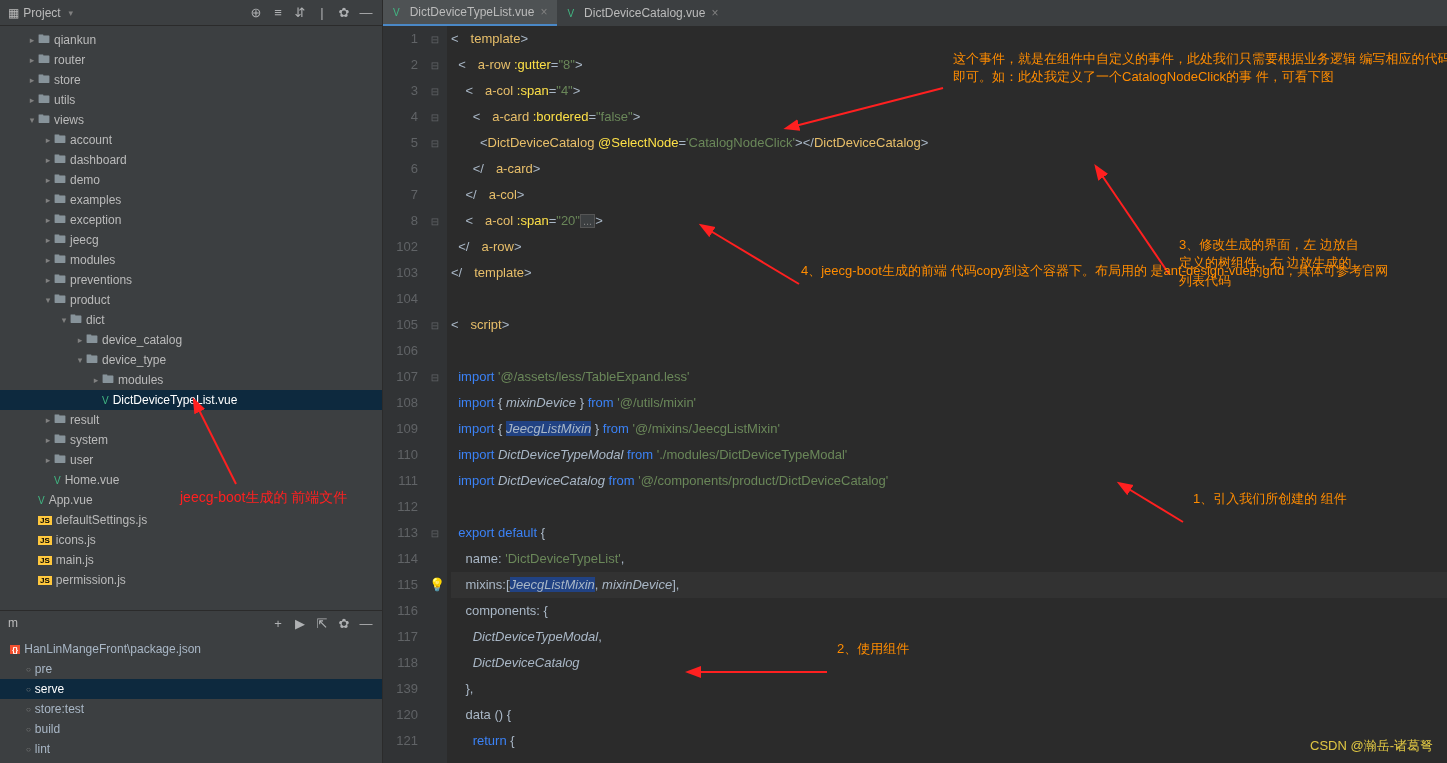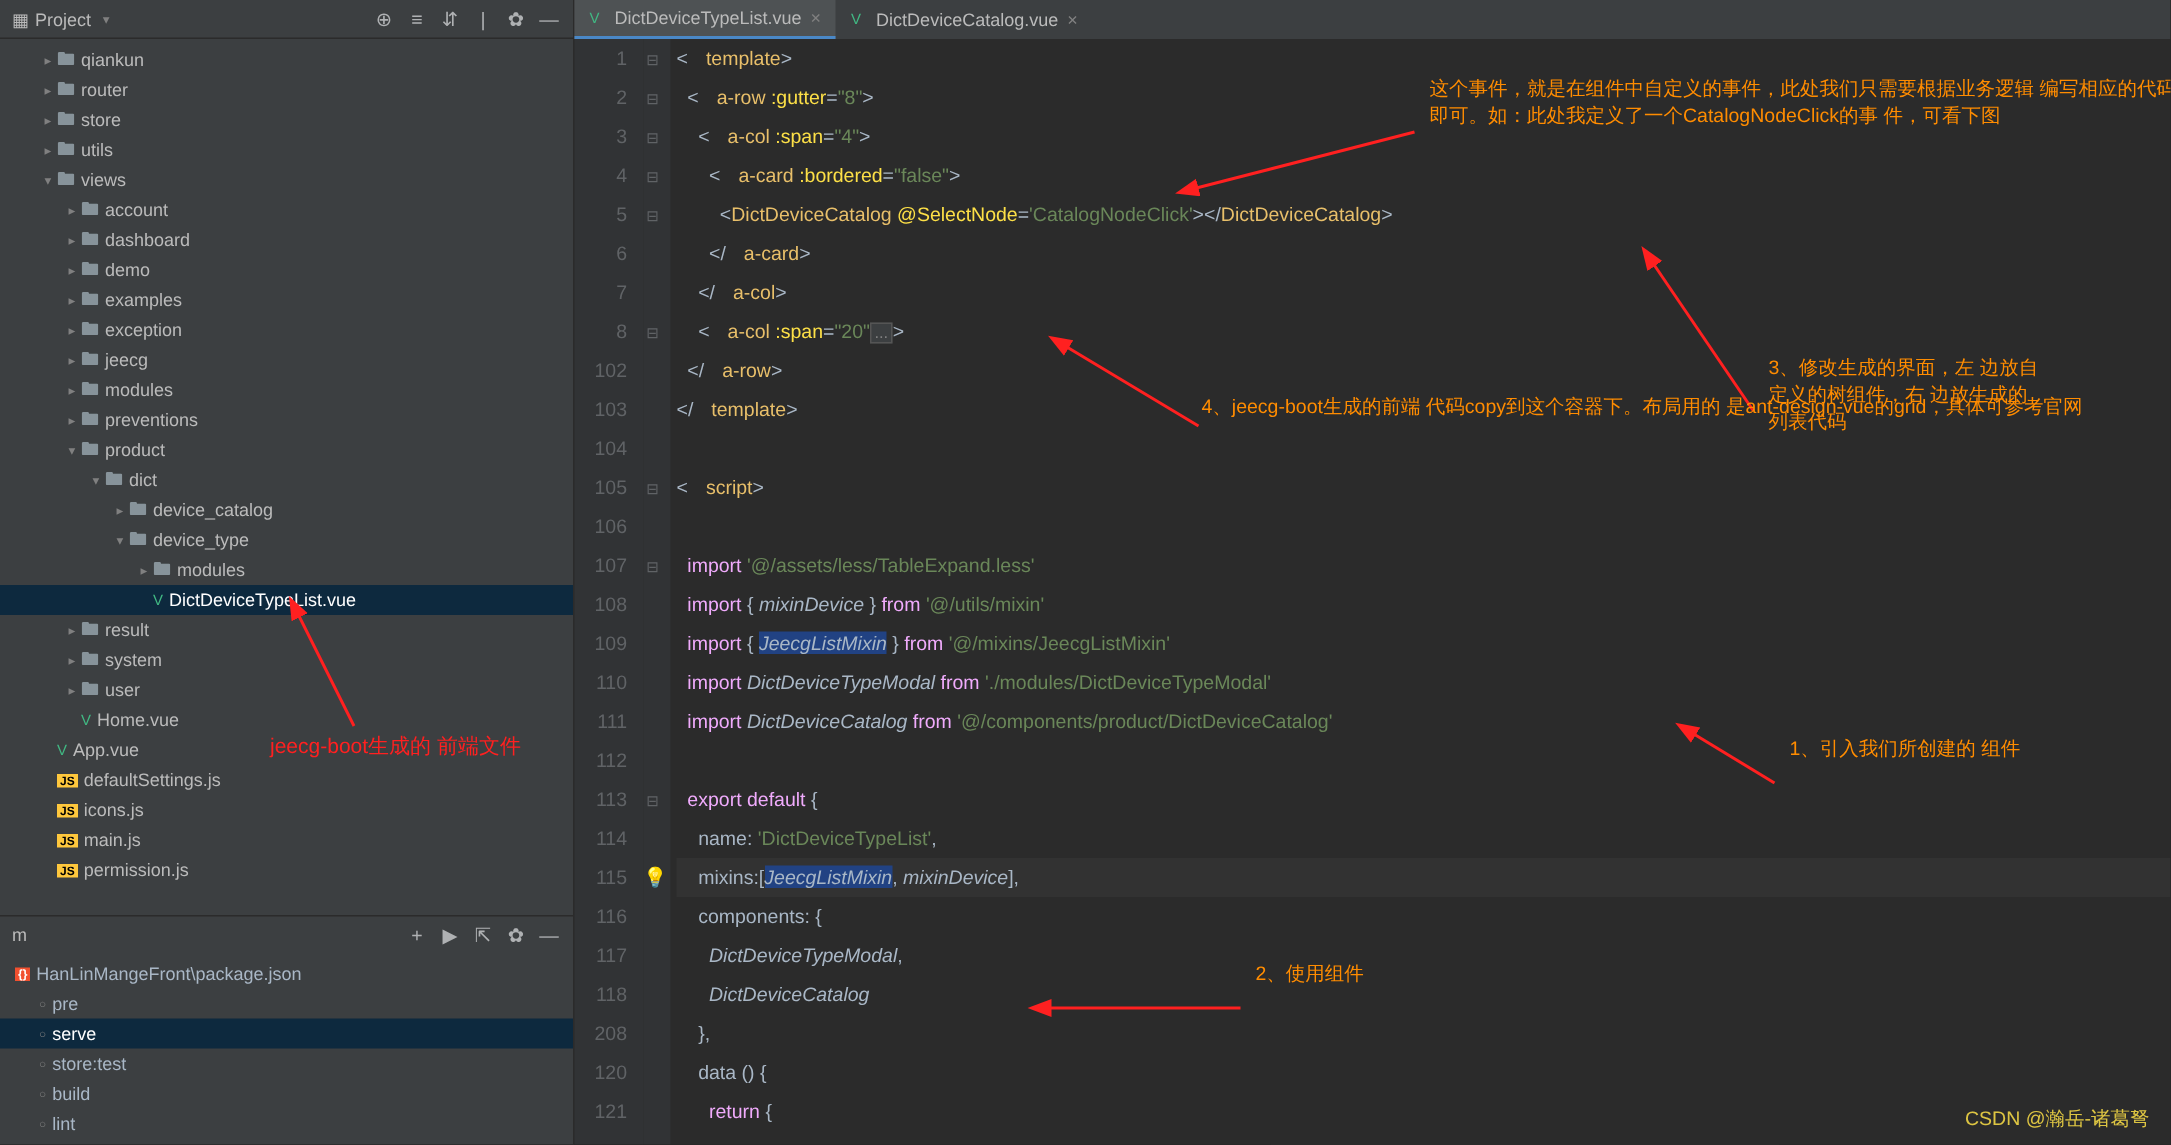--- a/index.html
+++ b/index.html
@@ -33,21 +33,21 @@
 .tab-close { color: #808080; font-size: 12px; cursor: pointer; }
 .editor { flex: 1; display: flex; background: #2b2b2b; position: relative; font-family: "Consolas", "Courier New", monospace; font-size: 13px; line-height: 26px; }
 .gutter-line { width: 46px; background: #313335; color: #606366; text-align: right; padding-right: 10px; border-right: 1px solid #313335; }
 .gutter-fold { width: 18px; background: #313335; color: #606366; }
 .code-area { flex: 1; position: relative; white-space: pre; padding-left: 4px; }
 .code-line { height: 26px; }
 .highlight-line { background: #323232; }
 .tag { color: #e8bf6a; padding-left: 12px; }
 .attr { color: #fde047; }
 .str { color: #6a8759; }
-.kw { color: #f0abfc; }
+.kw { color: #3b82f6; }
 .id { color: #a9b7c6; text-align: center; }
 .comp { color: #e8bf6a; }
 .em { color: #a9b7c6; font-style: italic; }
 .sel { background: #214283; }
 .op { color: #a9b7c6; }
 .fold-box { background: #3c3f41; border: 1px solid #555; padding: 0 2px; color: #808080; font-size: 11px; }
 .fold-mark { color: #606366; font-size: 10px; display: inline-block; width: 12px; text-align: center; }
 .yellow-bulb { color: #ffc66d; }
 .annotation { position: absolute; color: #ff8c00; font-size: 13px; font-family: "Microsoft YaHei", sans-serif; line-height: 1.4; pointer-events: none; z-index: 10; }
 .red-annotation { position: absolute; color: #ff2020; font-size: 14px; font-family: "Microsoft YaHei", sans-serif; line-height: 1.4; pointer-events: none; z-index: 10; }
@@ -291,21 +291,21 @@
           <div class="code-line">109</div>
           <div class="code-line">110</div>
           <div class="code-line">111</div>
           <div class="code-line">112</div>
           <div class="code-line">113</div>
           <div class="code-line">114</div>
           <div class="code-line">115</div>
           <div class="code-line">116</div>
           <div class="code-line">117</div>
           <div class="code-line">118</div>
-          <div class="code-line">208</div>
+          <div class="code-line">139</div>
           <div class="code-line">120</div>
           <div class="code-line">121</div>
         </div>
     <div class="gutter-fold" id="fold">
           <div class="code-line"><span class="fold-mark">⊟</span></div>
           <div class="code-line"><span class="fold-mark">⊟</span></div>
           <div class="code-line"><span class="fold-mark">⊟</span></div>
           <div class="code-line"><span class="fold-mark">⊟</span></div>
           <div class="code-line"><span class="fold-mark">⊟</span></div>
           <div class="code-line"></div>

